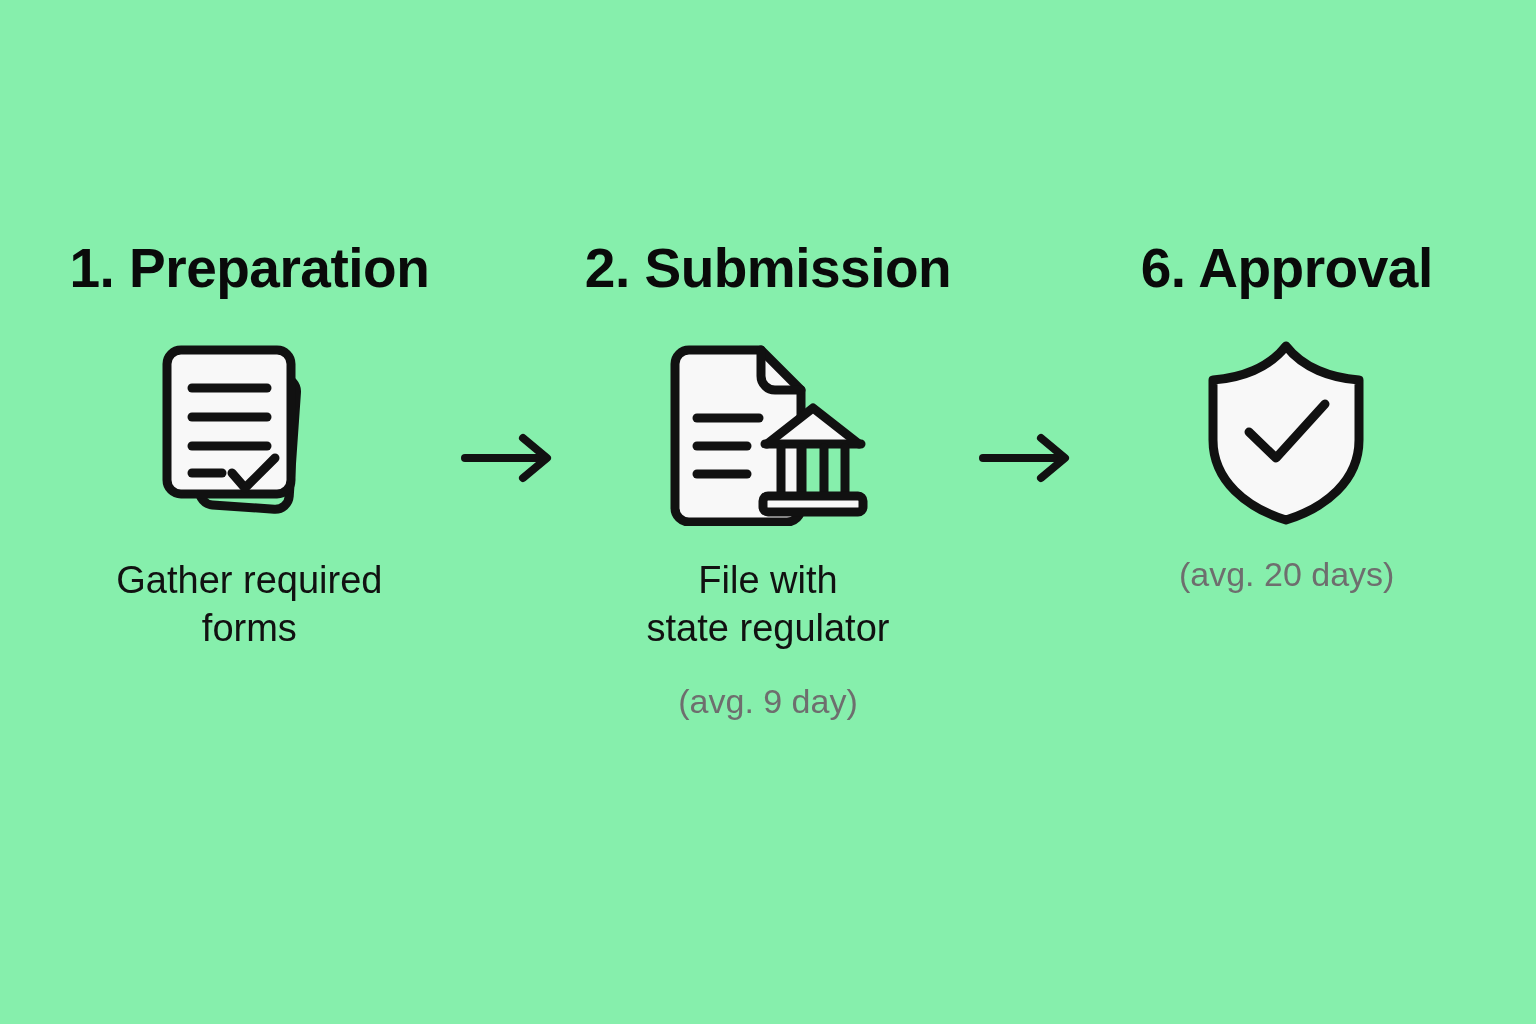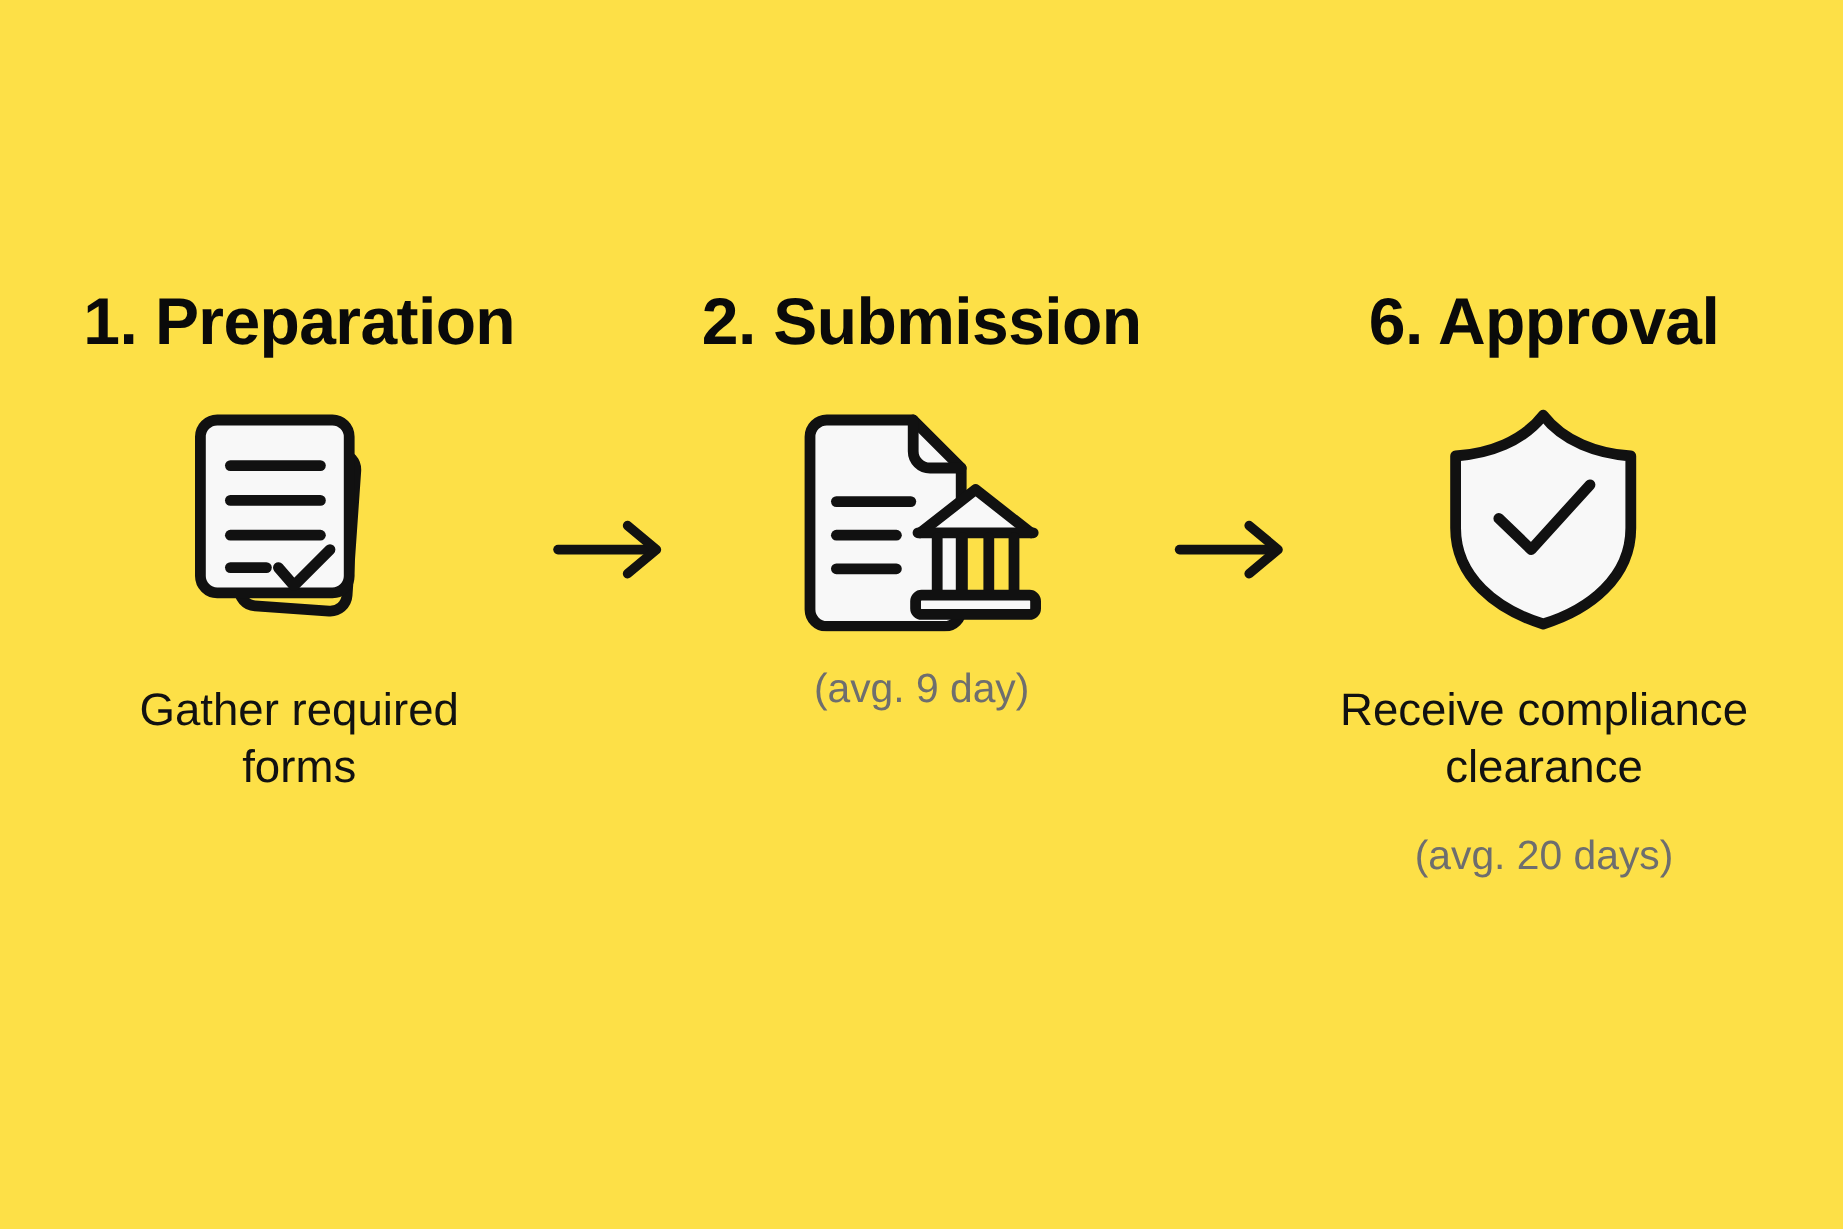--- a/index.html
+++ b/index.html
@@ -12,21 +12,21 @@
     height: 1024px;
     background: #f8f8f8;
     font-family: "Liberation Sans", sans-serif;
     overflow: hidden;
   }
 
   #stage {
     position: relative;
     width: 1536px;
     height: 1024px;
-    background: #fde047;
+    background: #86efac;
   }
 
   
   .process-row {
     position: absolute;
     top: 240px;
     left: 50px;
     width: 1436px;
     display: flex;
     flex-direction: row;
@@ -53,21 +53,21 @@
 
   .step-icon {
     margin-top: 38px;
     height: 190px;
     display: flex;
     align-items: center;
     justify-content: center;
   }
 
   .step-caption {
-    margin-top: 42px;
+    margin-top: 30px;
     font-size: 38px;
     font-weight: 400;
     color: #111111;
     line-height: 1.28;
     text-align: center;
     white-space: pre-line;
   }
 
   .step-meta {
     margin-top: 28px;
@@ -150,20 +150,22 @@
             <line x1="104" y1="108" x2="200" y2="108"></line>
             <line x1="120" y1="112" x2="120" y2="158"></line>
             <line x1="141" y1="112" x2="141" y2="158"></line>
             <line x1="163" y1="112" x2="163" y2="158"></line>
             <line x1="184" y1="112" x2="184" y2="158"></line>
             <rect x="102" y="160" width="100" height="16" rx="5" fill="#f8f8f8"></rect>
           </g>
         </svg>
       </div>
 
+      <div class="step-caption">File with
+state regulator</div>
 
       <div class="step-meta">(avg. 9 day)</div>
     </div>
 
     <div class="connector">
       <svg width="100" height="56" viewBox="0 0 100 56" fill="none" stroke="#111111" stroke-width="8" stroke-linecap="round" stroke-linejoin="round">
         <line x1="6" y1="28" x2="86" y2="28"></line>
         <polyline points="64,8 88,28 64,48"></polyline>
       </svg>
     </div>
@@ -179,20 +181,18 @@
                    L 14 104
                    C 14 145, 48 172, 87 184
                    C 126 172, 160 145, 160 104
                    L 160 44
                    C 132 42, 104 32, 87 10 Z" fill="#f8f8f8"></path>
 
           <polyline points="50,96 77,122 126,68" fill="none"></polyline>
         </svg>
       </div>
 
-      <div class="step-caption">Receive compliance
-clearance</div>
 
       <div class="step-meta">(avg. 20 days)</div>
     </div>
 
   </div>
 </div>
 
 </body></html>

